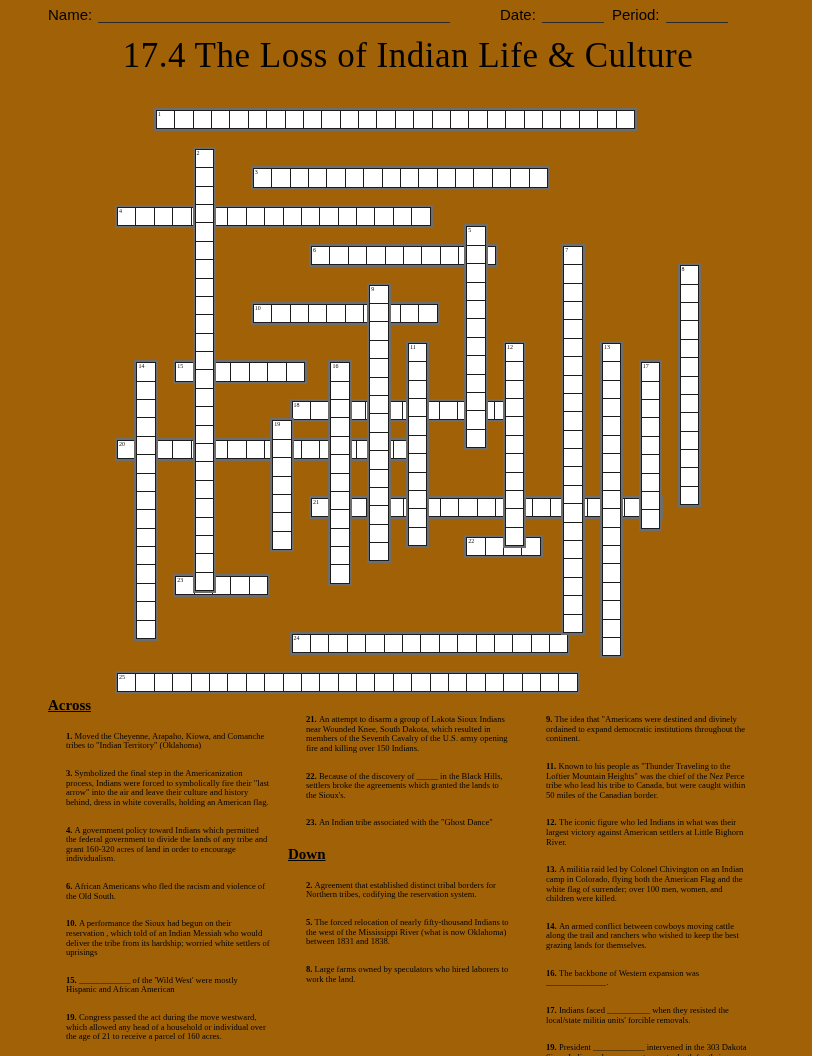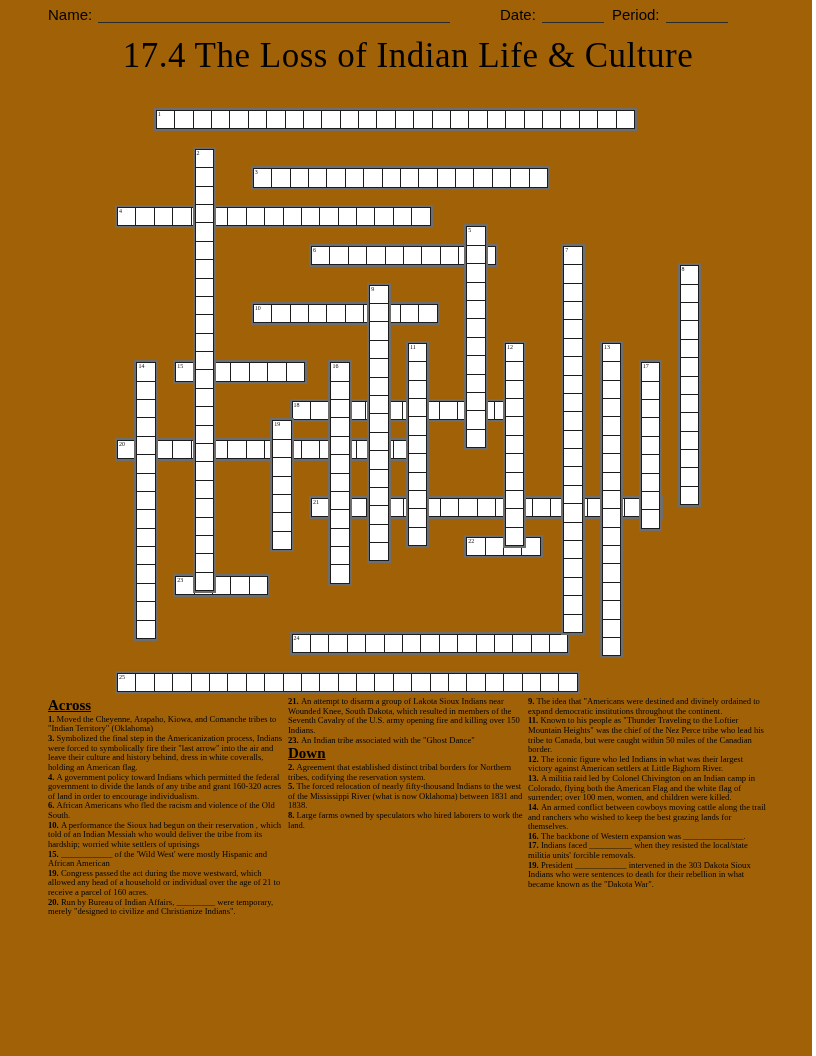--- a/index.html
+++ b/index.html
@@ -23,21 +23,21 @@
   .cell{box-sizing:border-box;width:19.4px;height:19.4px;border:1px solid #1c1c1c;
         background:#fff;position:relative;}
   .word.across .cell + .cell{margin-left:-1px;}
   .word.down .cell + .cell{margin-top:-1px;}
   .cellnum{position:absolute;top:0;left:1px;font-size:6px;line-height:7px;
            font-family:"Liberation Serif", serif;color:#111;}
   
   .clue-col{position:absolute;top:697px;width:240px;font-size:8.6px;line-height:1.12;}
   .c1{left:48px;} .c2{left:288px;} .c3{left:528px;}
   .clue-header{font-weight:bold;text-decoration:underline;font-size:15px;margin:0 0 1px 0;}
-  .clue{margin:0;}
+  .clue{margin:18px;}
   .clue b{font-weight:bold;}
 </style>
 </head>
 <body>
 
 <div class="page">
 
   <div class="field f-name">
     <span>Name:</span>
     <span class="blank"></span>
@@ -511,20 +511,21 @@
       <p class="clue"><b>3. </b>Symbolized the final step in the Americanization process, Indians were forced to symbolically fire their "last arrow" into the air and leave their culture and history behind, dress in white coveralls, holding an American flag.</p>
       <p class="clue"><b>4. </b>A government policy toward Indians which permitted the federal government to divide the lands of any tribe and grant 160-320 acres of land in order to encourage individualism.</p>
       <p class="clue"><b>6. </b>African Americans who fled the racism and violence of the Old South.</p>
       <p class="clue"><b>10. </b>A performance the Sioux had begun on their reservation , which told of an Indian Messiah who would deliver the tribe from its hardship; worried white settlers of uprisings</p>
       <p class="clue"><b>15. </b>____________ of the 'Wild West' were mostly Hispanic and African American</p>
       <p class="clue"><b>19. </b>Congress passed the act during the move westward, which allowed any head of a household or individual over the age of 21 to receive a parcel of 160 acres.</p>
       <p class="clue"><b>20. </b>Run by Bureau of Indian Affairs, _________ were temporary, merely "designed to civilize and Christianize Indians".</p>
     </div>
   <div class="clue-col c2" id="clue-col-2">
       <p class="clue"><b>21. </b>An attempt to disarm a group of Lakota Sioux Indians near Wounded Knee, South Dakota, which resulted in members of the Seventh Cavalry of the U.S. army opening fire and killing over 150 Indians.</p>
+      <p class="clue"><b>22. </b>Because of the discovery of _____ in the Black Hills, settlers broke the agreements which granted the lands to the Sioux's.</p>
       <p class="clue"><b>23. </b>An Indian tribe associated with the "Ghost Dance"</p>
       <div class="clue-header">Down</div>
       <p class="clue"><b>2. </b>Agreement that established distinct tribal borders for Northern tribes, codifying the reservation system.</p>
       <p class="clue"><b>5. </b>The forced relocation of nearly fifty-thousand Indians to the west of the Mississippi River (what is now Oklahoma) between 1831 and 1838.</p>
       <p class="clue"><b>8. </b>Large farms owned by speculators who hired laborers to work the land.</p>
     </div>
   <div class="clue-col c3" id="clue-col-3">
       <p class="clue"><b>9. </b>The idea that "Americans were destined and divinely ordained to expand democratic institutions throughout the continent.</p>
       <p class="clue"><b>11. </b>Known to his people as "Thunder Traveling to the Loftier Mountain Heights" was the chief of the Nez Perce tribe who lead his tribe to Canada, but were caught within 50 miles of the Canadian border.</p>
       <p class="clue"><b>12. </b>The iconic figure who led Indians in what was their largest victory against American settlers at Little Bighorn River.</p>

